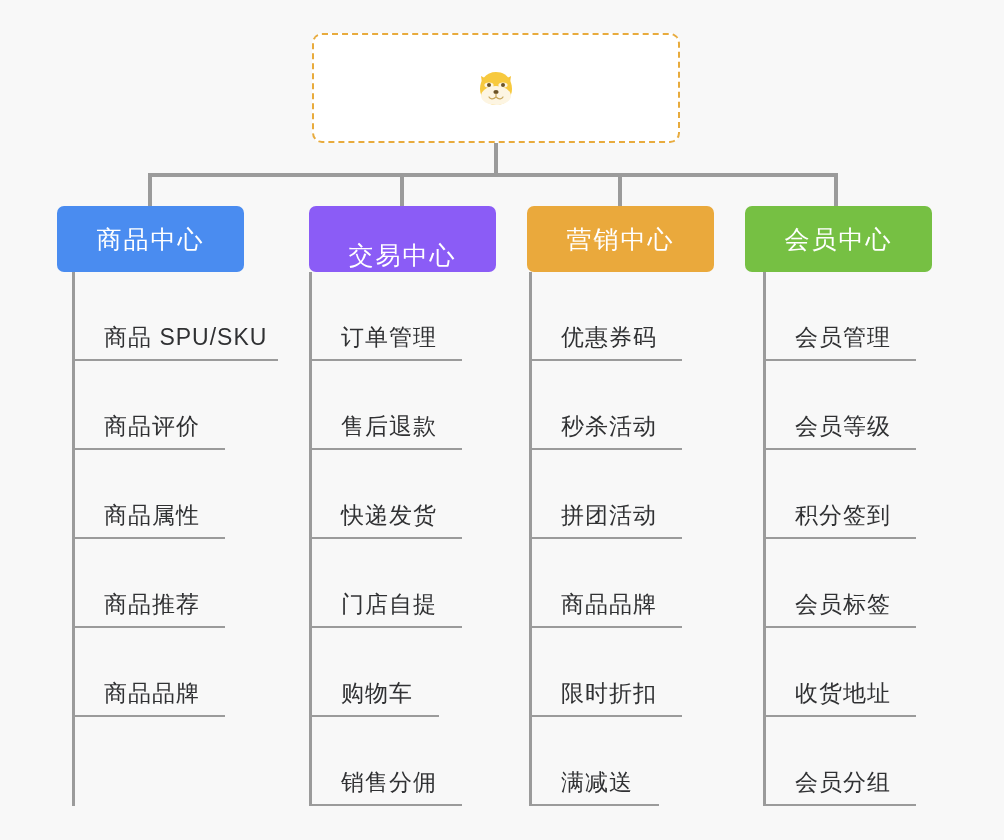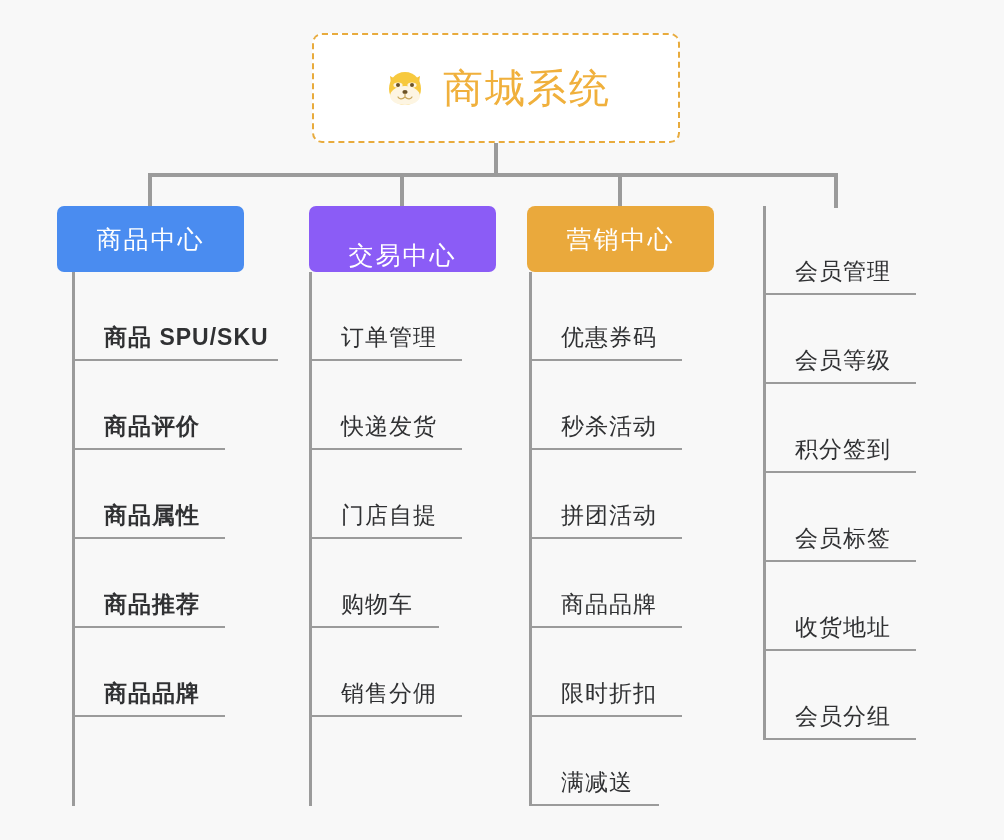--- a/index.html
+++ b/index.html
@@ -148,36 +148,35 @@
         <ellipse cx="17" cy="21" rx="4.6" ry="2.6" fill="#fdf5e2"></ellipse>
         <ellipse cx="31" cy="21" rx="4.6" ry="2.6" fill="#fdf5e2"></ellipse>
         <ellipse cx="17" cy="21" rx="2.0" ry="1.9" fill="#6b5327"></ellipse>
         <ellipse cx="31" cy="21" rx="2.0" ry="1.9" fill="#6b5327"></ellipse>
 
         <ellipse cx="24" cy="28" rx="2.6" ry="2.0" fill="#6b5327"></ellipse>
 
         <path d="M24 30 L24 33 M24 33 C21 36 18 35 17 33 M24 33 C27 36 30 35 31 33" stroke="#c9a85c" stroke-width="1.2" fill="none" stroke-linecap="round"></path>
       </svg>
     </span>
-    <span class="root-title">商城系统</span>
   </div>
 
   <div class="trunk"></div>
   <div class="bus"></div>
   <div class="drop" style="left:148px;"></div>
   <div class="drop" style="left:400px;"></div>
   <div class="drop" style="left:618px;"></div>
   <div class="drop" style="left:834px;"></div>
 
   <div id="branches-host">
       <div class="branch" style="left: 57px; width: 187px;">
         <div class="branch-head" style="background: rgb(74, 140, 240);">
           <span>商品中心</span>
         </div>
-        <div class="leaf-list" style="margin-left: 15px; font-weight: bold;">
+        <div class="leaf-list" style="margin-left: 15px;">
           <div class="spine" style="height: 534px;"></div>
           <div class="leaf">
             <div class="leaf-label">商品 SPU/SKU</div>
             <div class="leaf-underline" style="width: 206px;"></div>
           </div>
           <div class="leaf">
             <div class="leaf-label">商品评价</div>
             <div class="leaf-underline" style="width: 153px;"></div>
           </div>
           <div class="leaf">
@@ -198,39 +197,43 @@
         <div class="branch-head" style="background: #8b5cf6; align-items: flex-end;">
           <span>交易中心</span>
         </div>
         <div class="leaf-list" style="">
           <div class="spine" style="height: 534px;"></div>
           <div class="leaf">
             <div class="leaf-label">订单管理</div>
             <div class="leaf-underline" style="width: 153px;"></div>
           </div>
           <div class="leaf">
+            <div class="leaf-label">售后退款</div>
+            <div class="leaf-underline" style="width: 153px;"></div>
+          </div>
+          <div class="leaf">
             <div class="leaf-label">快递发货</div>
             <div class="leaf-underline" style="width: 153px;"></div>
           </div>
           <div class="leaf">
             <div class="leaf-label">门店自提</div>
             <div class="leaf-underline" style="width: 153px;"></div>
           </div>
           <div class="leaf">
             <div class="leaf-label">购物车</div>
             <div class="leaf-underline" style="width: 130px;"></div>
           </div>
           <div class="leaf">
             <div class="leaf-label">销售分佣</div>
             <div class="leaf-underline" style="width: 153px;"></div>
           </div>
         </div>
       </div>
       <div class="branch" style="left: 527px; width: 187px;">
-        <div class="branch-head" style="background: rgb(234, 169, 60); border-radius: 8px;">
+        <div class="branch-head" style="background: rgb(234, 169, 60);">
           <span>营销中心</span>
         </div>
         <div class="leaf-list" style="margin-left: 2px;">
           <div class="spine" style="height: 534px;"></div>
           <div class="leaf">
             <div class="leaf-label">优惠券码</div>
             <div class="leaf-underline" style="width: 153px;"></div>
           </div>
           <div class="leaf">
             <div class="leaf-label">秒杀活动</div>
@@ -248,20 +251,23 @@
             <div class="leaf-label">限时折扣</div>
             <div class="leaf-underline" style="width: 153px;"></div>
           </div>
           <div class="leaf">
             <div class="leaf-label">满减送</div>
             <div class="leaf-underline" style="width: 130px;"></div>
           </div>
         </div>
       </div>
       <div class="branch" style="left: 745px; width: 187px;">
+        <div class="branch-head" style="background: rgb(118, 192, 67);">
+          <span>会员中心</span>
+        </div>
         <div class="leaf-list" style="margin-left: 18px;">
           <div class="spine" style="height: 534px;"></div>
           <div class="leaf">
             <div class="leaf-label">会员管理</div>
             <div class="leaf-underline" style="width: 153px;"></div>
           </div>
           <div class="leaf">
             <div class="leaf-label">会员等级</div>
             <div class="leaf-underline" style="width: 153px;"></div>
           </div>

